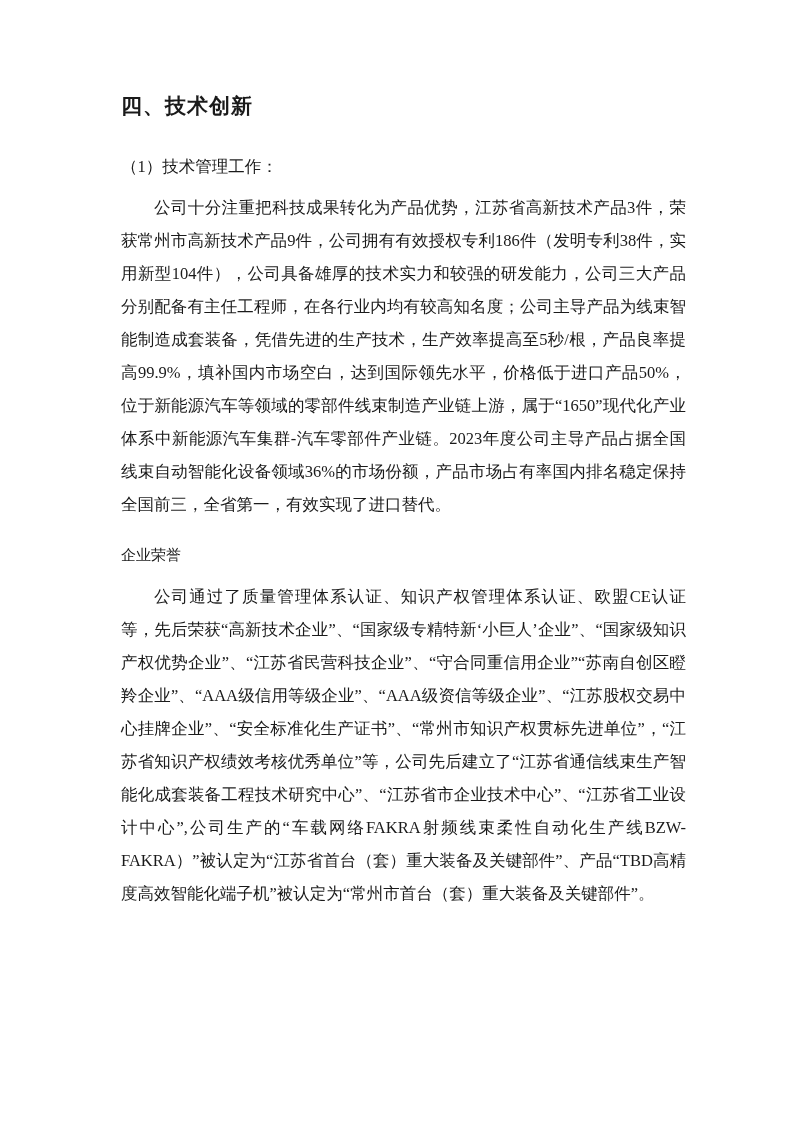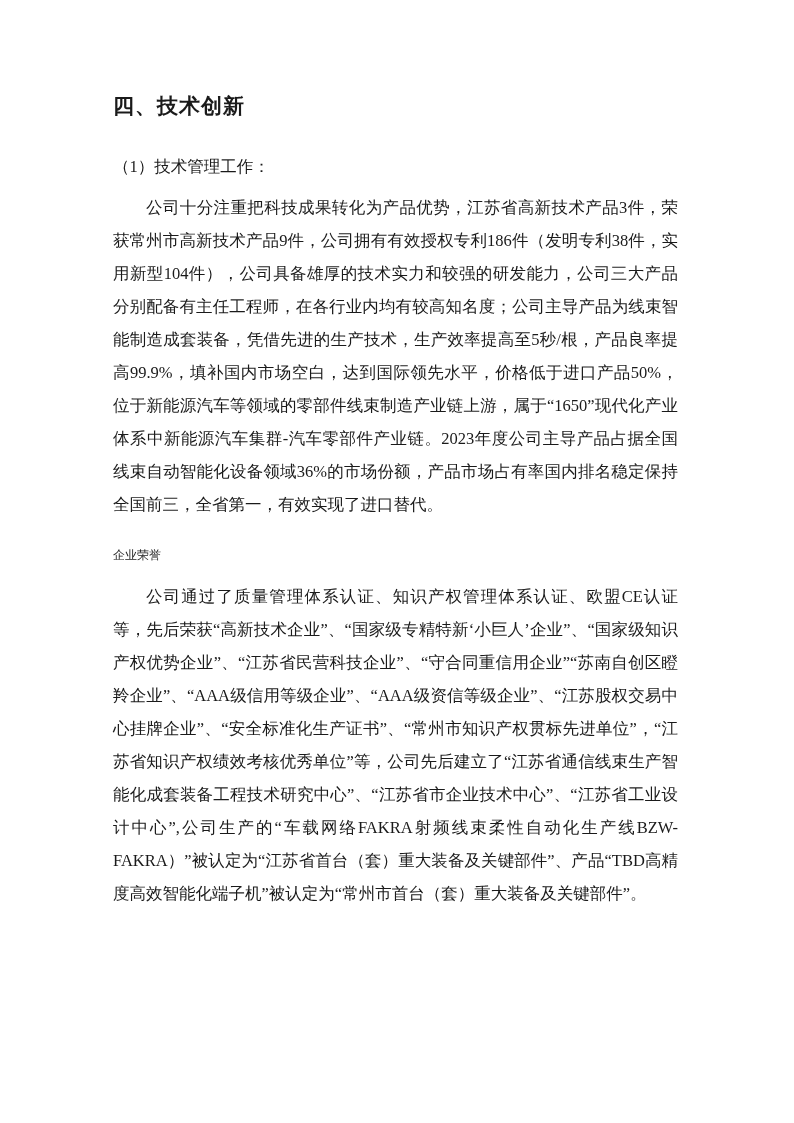--- a/index.html
+++ b/index.html
@@ -11,21 +11,21 @@
     position: relative;
     width: 794px;
     height: 1123px;
     background: #ffffff;
     box-sizing: border-box;
     overflow: hidden;
     font-family: "Liberation Serif", "DejaVu Serif", serif;
   }
   .content {
     position: absolute;
-    left: 113px;
+    left: 121px;
     top: 92px;
     width: 565px;
   }
   h1.doc-heading {
     font-family: "Liberation Sans", "DejaVu Sans", sans-serif;
     font-size: 21px;
     font-weight: bold;
     color: #1a1a1a;
     margin: 0 0 30px 0;
     letter-spacing: 1px;
@@ -38,21 +38,21 @@
     text-align: justify;
     text-justify: inter-ideograph;
   }
   p.label {
     text-indent: 0;
   }
   p.indent {
     text-indent: 2em;
   }
   p.sub-heading {
-    font-size: 12px;
+    font-size: 15px;
     line-height: 33px;
     color: #1a1a1a;
     margin: 8px 0 2px 0;
     text-indent: 0;
   }
   .spacer-sm { height: 4px; }
 </style>
 </head>
 <body>
 

